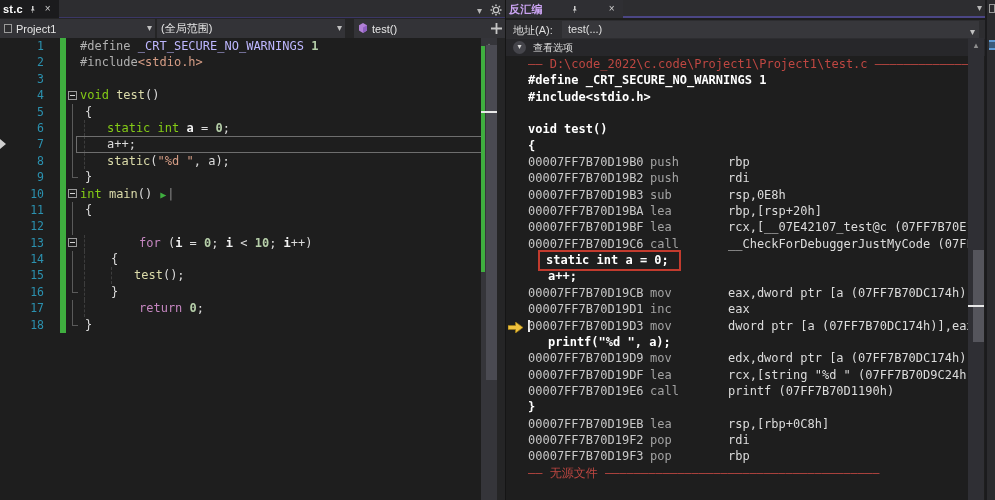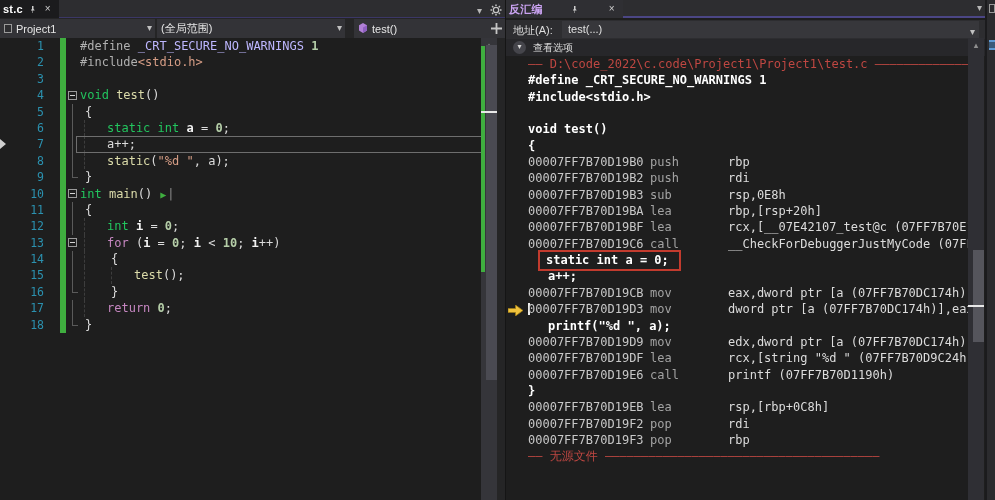--- a/index.html
+++ b/index.html
@@ -41,22 +41,22 @@
   .cbar { width:6px; flex:none; background:#3fae3f; }
   .fold { width:14px; flex:none; position:relative; }
   .fm { position:absolute; left:2px; top:3.5px; width:9px; height:9px; border:1px solid #9a9a9a; background:#1e1e1e; }
   .fm::after { content:""; position:absolute; left:1px; top:3px; width:5px; height:1px; background:#d4d4d4; }
   .fb::after { content:""; position:absolute; left:6px; top:0; bottom:0; width:1px; background:#5a5a5a; }
   .fc::before{ content:""; position:absolute; left:6px; top:0; height:9px; width:1px; background:#5a5a5a; }
   .fc::after { content:""; position:absolute; left:6px; top:8px; width:6px; height:1px; background:#5a5a5a; }
   .codec { position:relative; flex:1; color:#dcdcdc; white-space:pre; }
   .guide { position:absolute; top:0; bottom:0; width:0; border-left:1px dashed #3d3d3d; }
   .curbox { position:absolute; left:76px; right:1px; top:0; bottom:0; border:1px solid #6e6e6e; }
-  .tk-kw   { color:#22c55e; }
-  .tk-ctrl { color:#c586c0; }
+  .tk-kw   { color:#84cc16; }
+  .tk-ctrl { color:#c586c0;margin-left:32px; }
   .tk-fn   { color:#dcdcaa; }
   .tk-str  { color:#d69d85; }
   .tk-num  { color:#b5cea8; font-weight:600; }
   .tk-macro{ color:#beb7ff; }
   .tk-pp   { color:#b0b0b0; }
   .tk-var  { color:#f2f2f2; font-weight:600; }
   .tk-plain{ color:#dcdcdc; }
   .runico { color:#3fae3f; font-size:10px; margin-left:8px; }
   .runpipe{ color:#8a8a8a; margin-left:1px; }
 
@@ -256,21 +256,20 @@
             <span class="cbar"></span>
             <span class="fold fb"></span>
             <div class="codec" style="padding-left: 5px;"><span class="tk-plain">{</span></div>
           </div>
           <div class="crow">
             <span class="mgn"></span>
             <span class="lnum">12</span>
             <span class="lgap"></span>
             <span class="cbar"></span>
             <span class="fold fb"></span>
-            <div class="codec" style="padding-left: 27px;"><i class="guide" style="left: 4px;"></i><span class="tk-kw">int</span><span class="tk-plain"> </span><span class="tk-var">i</span><span class="tk-plain"> = </span><span class="tk-num">0</span><span class="tk-plain">;</span></div>
           </div>
           <div class="crow">
             <span class="mgn"></span>
             <span class="lnum">13</span>
             <span class="lgap"></span>
             <span class="cbar"></span>
             <span class="fold">
               <span class="fm"></span>
             </span>
             <div class="codec" style="padding-left: 27px;"><i class="guide" style="left: 4px;"></i><span class="tk-ctrl">for</span><span class="tk-plain"> (</span><span class="tk-var">i</span><span class="tk-plain"> = </span><span class="tk-num">0</span><span class="tk-plain">; </span><span class="tk-var">i</span><span class="tk-plain"> &lt; </span><span class="tk-num">10</span><span class="tk-plain">; </span><span class="tk-var">i</span><span class="tk-plain">++)</span></div>
@@ -363,20 +362,21 @@
         <div class="drow"><span class="dsrc">{</span></div>
         <div class="drow"><span class="daddr">00007FF7B70D19B0</span><span class="dmnem">push</span><span class="dargs">rbp</span></div>
         <div class="drow"><span class="daddr">00007FF7B70D19B2</span><span class="dmnem">push</span><span class="dargs">rdi</span></div>
         <div class="drow"><span class="daddr">00007FF7B70D19B3</span><span class="dmnem">sub</span><span class="dargs">rsp,0E8h</span></div>
         <div class="drow"><span class="daddr">00007FF7B70D19BA</span><span class="dmnem">lea</span><span class="dargs">rbp,[rsp+20h]</span></div>
         <div class="drow"><span class="daddr">00007FF7B70D19BF</span><span class="dmnem">lea</span><span class="dargs">rcx,[__07E42107_test@c (07FF7B70E100</span></div>
         <div class="drow"><span class="daddr">00007FF7B70D19C6</span><span class="dmnem">call</span><span class="dargs">__CheckForDebuggerJustMyCode (07FF7B</span></div>
         <div class="drow"><span class="dbox"><span class="dsrc">static int a = 0;</span></span></div>
         <div class="drow"><span class="dsrc dind">a++;</span></div>
         <div class="drow"><span class="daddr">00007FF7B70D19CB</span><span class="dmnem">mov</span><span class="dargs">eax,dword ptr [a (07FF7B70DC174h)]</span></div>
+        <div class="drow"><span class="daddr">00007FF7B70D19D1</span><span class="dmnem">inc</span><span class="dargs">eax</span></div>
         <div class="drow"><span class="dgut-arrow"><svg width="15" height="11" viewBox="0 0 15 11">
               <path d="M0 3.5h7.5V0L15 5.5 7.5 11V7.5H0z" fill="#f0c23c" stroke="#9a7a18" stroke-width="0.8"></path>
             </svg></span><i class="dcaret"></i><span class="daddr">00007FF7B70D19D3</span><span class="dmnem">mov</span><span class="dargs">dword ptr [a (07FF7B70DC174h)],eax</span></div>
         <div class="drow"><span class="dsrc dind">printf("%d ", a);</span></div>
         <div class="drow"><span class="daddr">00007FF7B70D19D9</span><span class="dmnem">mov</span><span class="dargs">edx,dword ptr [a (07FF7B70DC174h)]</span></div>
         <div class="drow"><span class="daddr">00007FF7B70D19DF</span><span class="dmnem">lea</span><span class="dargs">rcx,[string "%d " (07FF7B70D9C24h)]</span></div>
         <div class="drow"><span class="daddr">00007FF7B70D19E6</span><span class="dmnem">call</span><span class="dargs">printf (07FF7B70D1190h)</span></div>
         <div class="drow"><span class="dsrc">}</span></div>
         <div class="drow"><span class="daddr">00007FF7B70D19EB</span><span class="dmnem">lea</span><span class="dargs">rsp,[rbp+0C8h]</span></div>
         <div class="drow"><span class="daddr">00007FF7B70D19F2</span><span class="dmnem">pop</span><span class="dargs">rdi</span></div>

